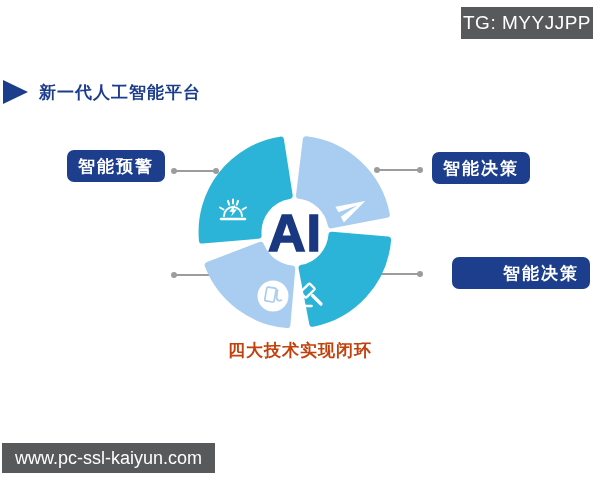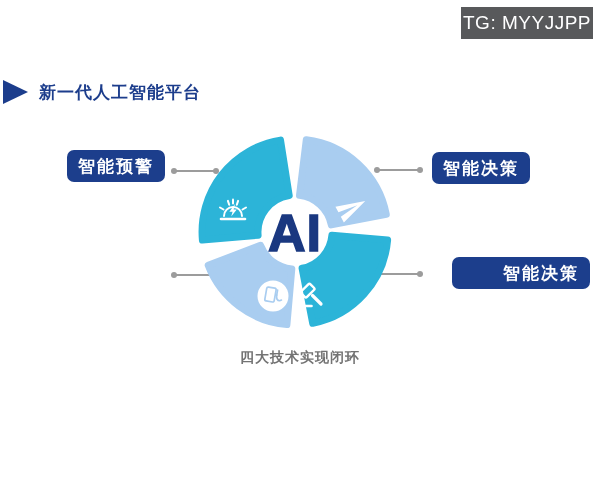--- a/index.html
+++ b/index.html
@@ -46,21 +46,21 @@
   .connector::after{right:-3px;}
   .connector.c-tl{left:174px;top:170px;width:42px;}
   .connector.c-tr{left:377px;top:169px;width:43px;}
   .connector.c-bl{left:174px;top:274px;width:42px;}
   .connector.c-br{left:377px;top:273px;width:43px;}
 
   .ring-svg{position:absolute;left:165px;top:115px;}
 
   .caption{
     position:absolute;left:150px;top:339px;width:300px;text-align:center;
-    font-size:14px;font-weight:bold;color:#737373;letter-spacing:1px;margin-top:10px;
+    font-size:17px;font-weight:bold;color:#c2410c;letter-spacing:1px;
   }
 
   .watermark{
     position:absolute;left:2px;top:443px;width:213px;height:30px;
     background:#58595b;color:#ffffff;font-size:18px;
     display:flex;align-items:center;justify-content:center;
   }
 </style>
 </head>
 <body>
@@ -118,14 +118,15 @@
       <rect x="-6.5" y="-13" width="13" height="8" rx="1.6" transform="rotate(-45)" stroke-width="2.4"></rect>
       <line x1="-1.5" y1="-1.5" x2="7" y2="7" stroke-width="3.2"></line>
       <line x1="-11" y1="9" x2="-2.5" y2="9" stroke-width="2.6"></line>
     </g>
 
     <text x="130" y="118" text-anchor="middle" dominant-baseline="central" font-family="Liberation Sans, DejaVu Sans, sans-serif" font-size="52" font-weight="bold" letter-spacing="1" fill="#1a3880" stroke="#1a3880" stroke-width="1.6">AI</text>
   </svg>
 
   <div class="caption">四大技术实现闭环</div>
 
+  <div class="watermark">www.pc-ssl-kaiyun.com</div>
 
 </div>
 
 </body></html>

